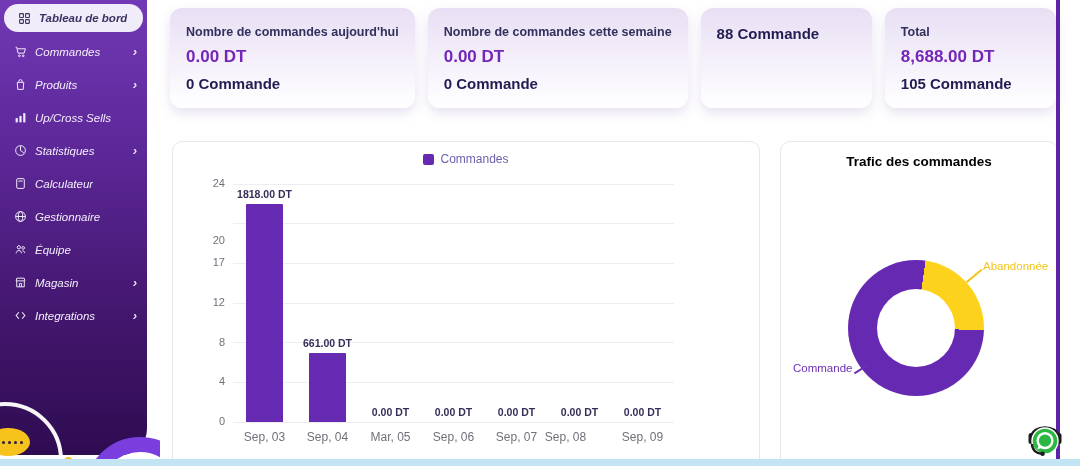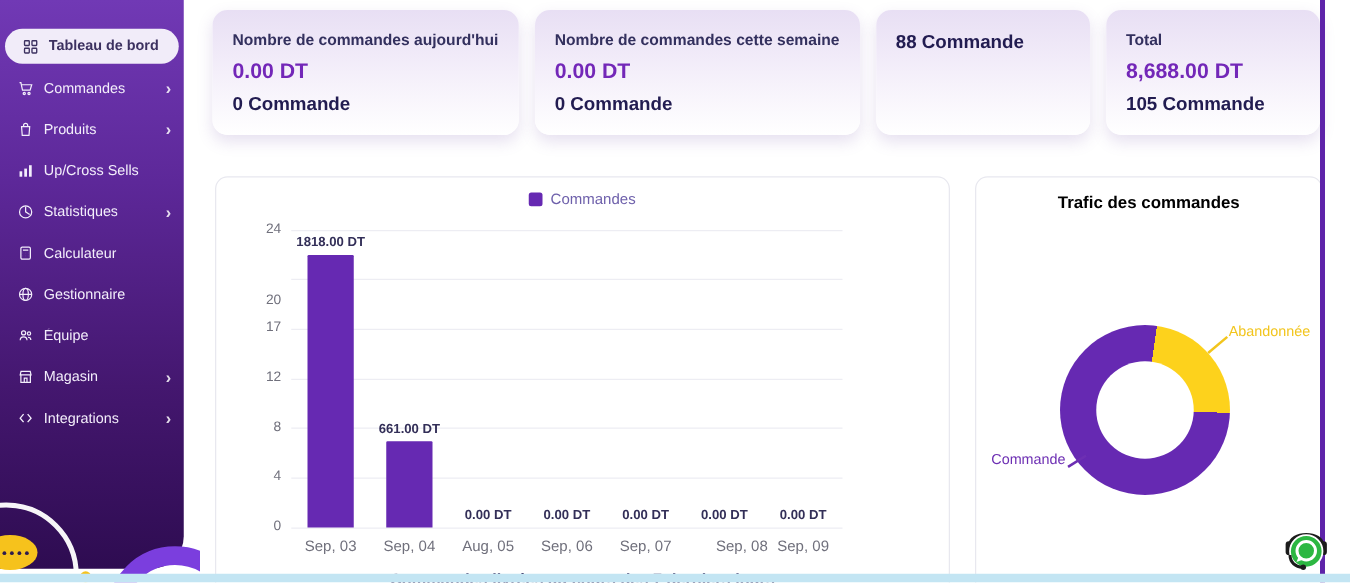--- a/index.html
+++ b/index.html
@@ -3,21 +3,21 @@
 <meta charset="utf-8">
 <style>
   * { margin:0; padding:0; box-sizing:border-box; }
   html,body { width:1080px; height:466px; }
   body { position:relative; overflow:hidden; background:#fff; font-family:"Liberation Sans",sans-serif; }
 
   
   .sidebar { position:absolute; left:0; top:0; width:147px; height:455px; z-index:2;
     border-radius:0 0 26px 0;
     background:linear-gradient(180deg,#7139b5 0%,#5d2899 32%,#44176f 68%,#2e0c51 100%); }
-  .nav { padding-top:21px; }
+  .nav { padding-top:2px;font-style:italic; }
   .nav-item { position:relative; display:flex; align-items:center; gap:8px; height:33px;
     padding:0 10px 0 13px; color:#f3eefb; font-size:11.5px; cursor:pointer; }
   .nav-item.active { background:#f1ecf9; color:#3c3160; border-radius:16px;
     margin:2px 4px 3px 4px; height:28px; font-weight:bold; }
   .nav-icon { width:14px; height:14px; display:inline-flex; align-items:center; justify-content:center; flex:0 0 14px; }
   .nav-icon svg { width:13px; height:13px; }
   .nav-label { white-space:nowrap; overflow:hidden; }
   .chev { margin-left:auto; font-size:13px; line-height:1; color:rgba(255,255,255,.85); font-weight:bold; }
 
   
@@ -246,33 +246,33 @@
       </div>
       <div class="xlabel" style="left: 0px;">Sep, 03</div>
       <div class="slot" style="left: 63px; height: 238px;">
         <div class="bar" style="height: 69px; background: rgb(102, 41, 178);"></div>
         <div class="bar-label" style="bottom: 73px;">661.00 DT</div>
       </div>
       <div class="xlabel" style="left: 63px;">Sep, 04</div>
       <div class="slot" style="left: 126px; height: 238px;">
         <div class="bar-label" style="bottom: 4px;">0.00 DT</div>
       </div>
-      <div class="xlabel" style="left: 126px;">Aug, 05</div>
+      <div class="xlabel" style="left: 126px;">Mar, 05</div>
       <div class="slot" style="left: 189px; height: 238px;">
         <div class="bar-label" style="bottom: 4px;">0.00 DT</div>
       </div>
       <div class="xlabel" style="left: 189px;">Sep, 06</div>
       <div class="slot" style="left: 252px; height: 238px;">
         <div class="bar-label" style="bottom: 4px;">0.00 DT</div>
       </div>
       <div class="xlabel" style="left: 252px;">Sep, 07</div>
       <div class="slot" style="left: 315px; height: 238px;">
         <div class="bar-label" style="bottom: 4px;">0.00 DT</div>
       </div>
-      <div class="xlabel" style="left: 329px;">Sep, 08</div>
+      <div class="xlabel" style="left: 301px;">Sep, 08</div>
       <div class="slot" style="left: 378px; height: 238px;">
         <div class="bar-label" style="bottom: 4px;">0.00 DT</div>
       </div>
       <div class="xlabel" style="left: 378px;">Sep, 09</div>
     </div>
   <div class="caption">Commandes livrées au cours des 7 derniers jours</div>
 </div>
 
 <div class="donut-card">
   <div class="donut-title">Trafic des commandes</div>

